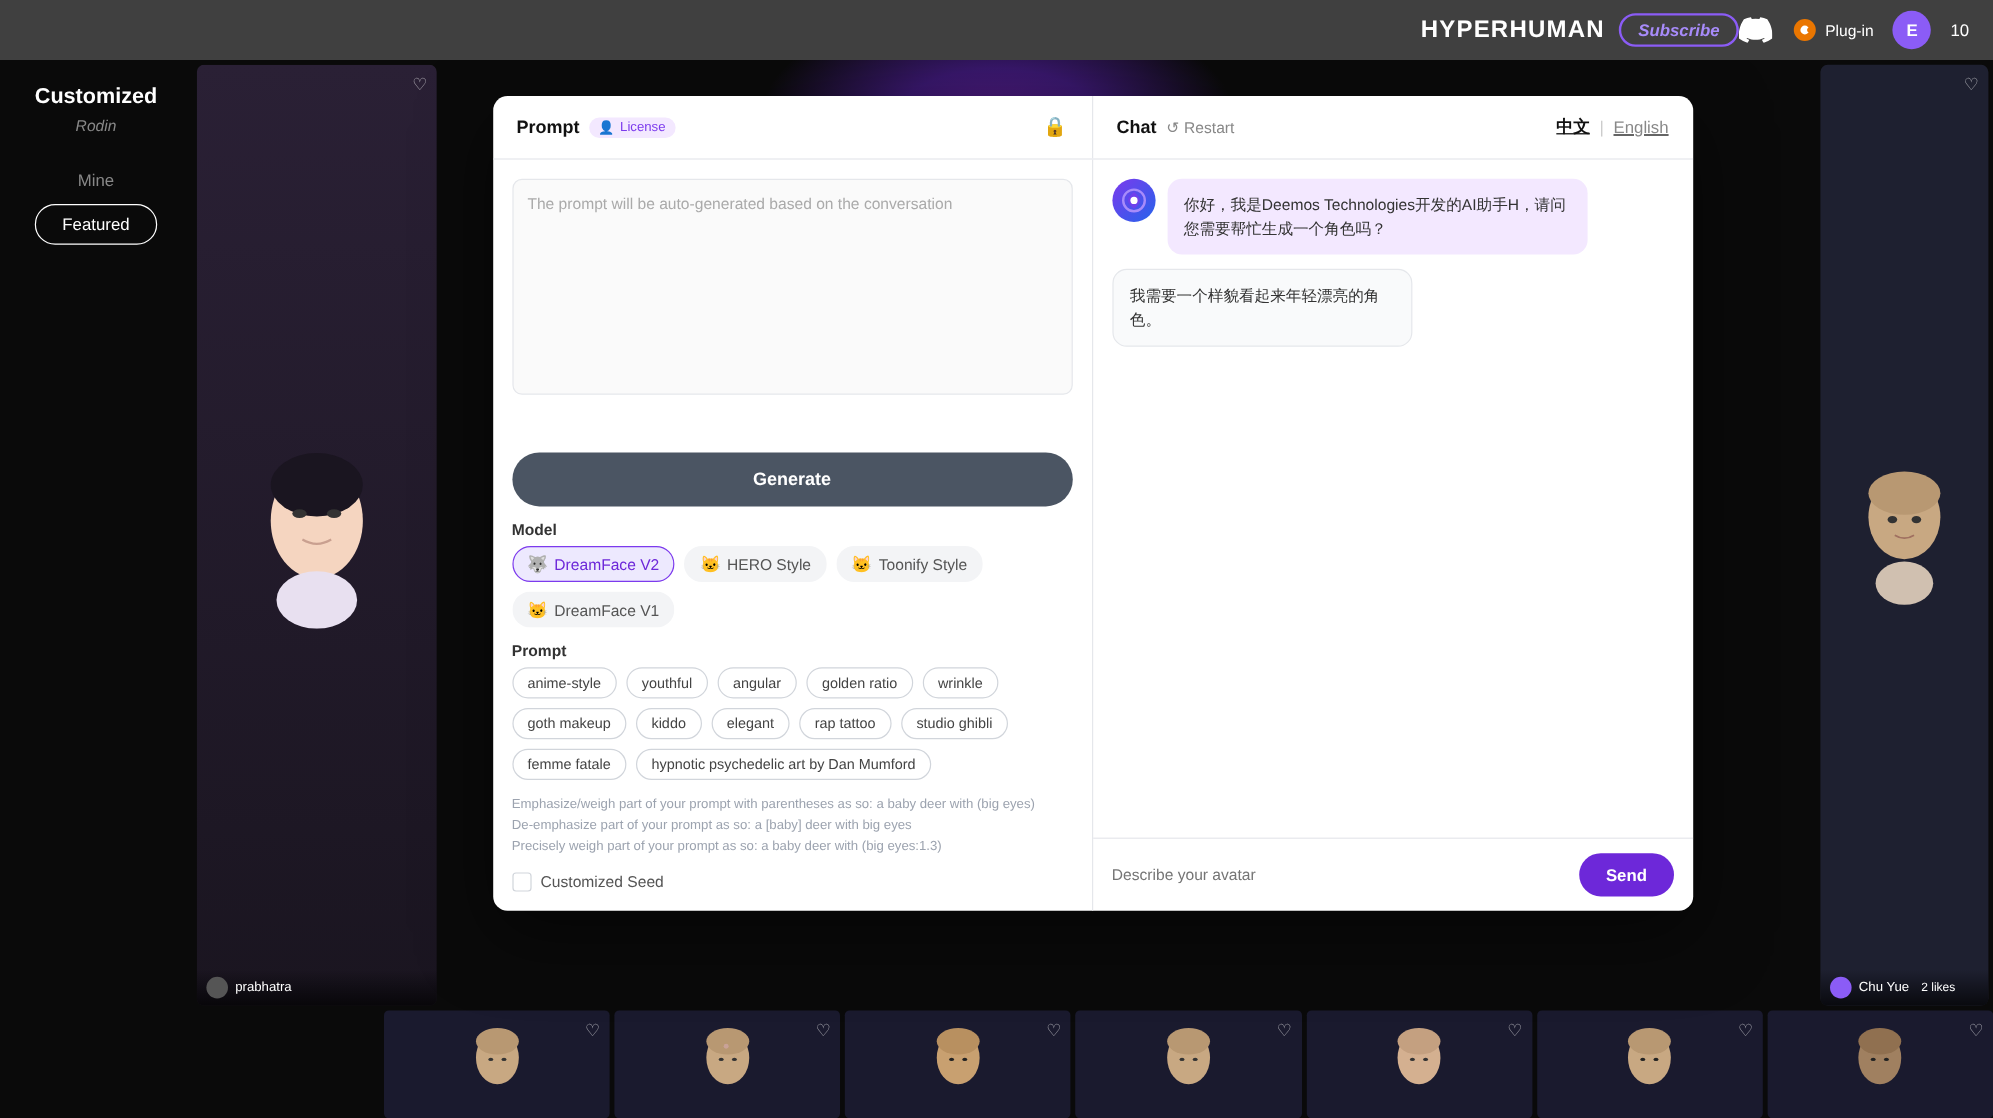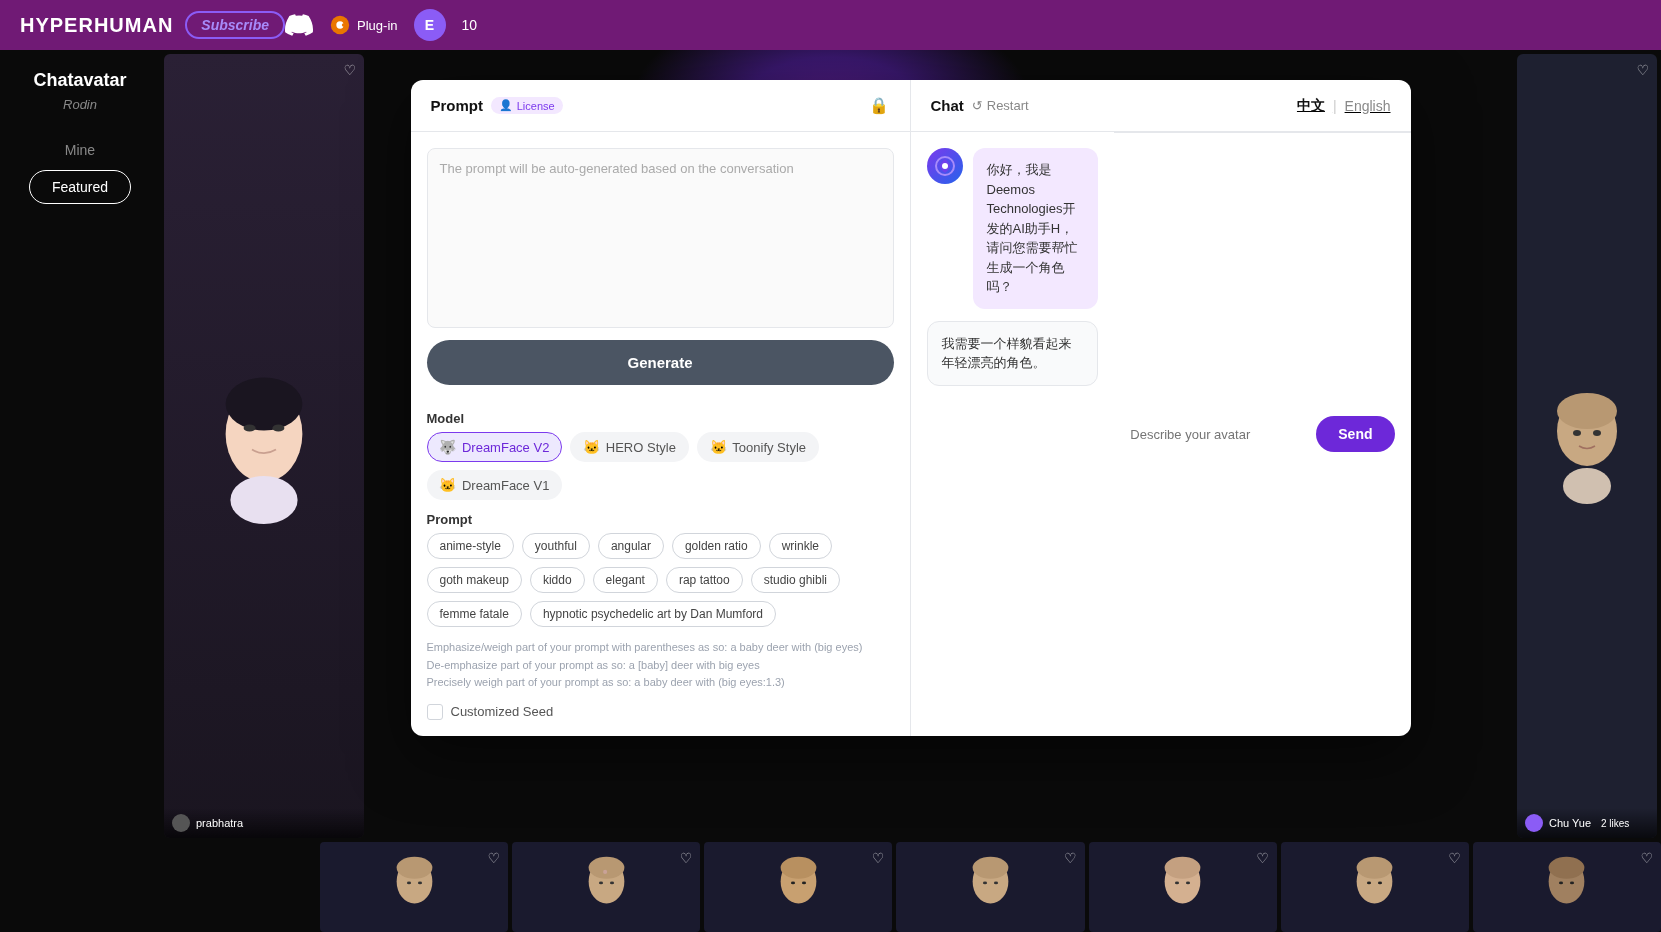--- a/index.html
+++ b/index.html
@@ -9,24 +9,24 @@
       width: 1661px;
       height: 932px;
       overflow: hidden;
       position: relative;
     }
 
     
     .topnav {
       display: flex;
       align-items: center;
-      justify-content: flex-start;
+      justify-content: flex-end;
       padding: 0 20px;
       height: 50px;
-      background: #701a75;
+      background: #404040;
       position: relative;
       z-index: 10;
     }
     .topnav-left {
       display: flex;
       align-items: center;
       gap: 12px;
     }
     .logo {
       color: #fff;
@@ -279,21 +279,21 @@
     }
     .prompt-panel {
       border-right: 1px solid #e5e7eb;
       display: flex;
       flex-direction: column;
       padding: 16px;
       gap: 12px;
     }
     .chat-panel {
       display: flex;
-      flex-direction: row;
+      flex-direction: column;
     }
 
     
     .prompt-textarea {
       width: 100%;
       height: 180px;
       border: 1px solid #e5e7eb;
       border-radius: 8px;
       padding: 12px;
       font-size: 13px;
@@ -308,29 +308,29 @@
     .generate-btn {
       width: 100%;
       background: #4b5563;
       color: #fff;
       border: none;
       border-radius: 24px;
       padding: 14px;
       font-size: 15px;
       font-weight: 600;
       cursor: pointer;
+      margin-top: 36px;
     }
 
     
     .model-label {
       font-size: 13px;
       font-weight: 600;
       color: #333;
       margin-bottom: 6px;
-      margin-top: 14px;
     }
     .model-tabs {
       display: flex;
       gap: 8px;
       flex-wrap: wrap;
     }
     .model-tab {
       display: flex;
       align-items: center;
       gap: 5px;
@@ -519,21 +519,21 @@
       <span>Plug-in</span>
     </div>
     <div class="user-avatar">E</div>
     <span class="credit-count">10</span>
   </div>
 </nav>
 
 <div class="bg-glow"></div>
 
 <aside class="sidebar">
-  <span class="sidebar-title">Chatavatar</span>
+  <span class="sidebar-title">Customized</span>
   <span class="sidebar-sub">Rodin</span>
   <span class="sidebar-mine">Mine</span>
   <button class="sidebar-featured">Featured</button>
 </aside>
 
 <div class="main-content">
 
   <div style="position:absolute;top:0;left:0;right:0;bottom:90px;display:flex;gap:4px;padding:4px;">
 
     <div style="width:200px;flex-shrink:0;background:#1a1520;border-radius:6px;position:relative;overflow:hidden;">

